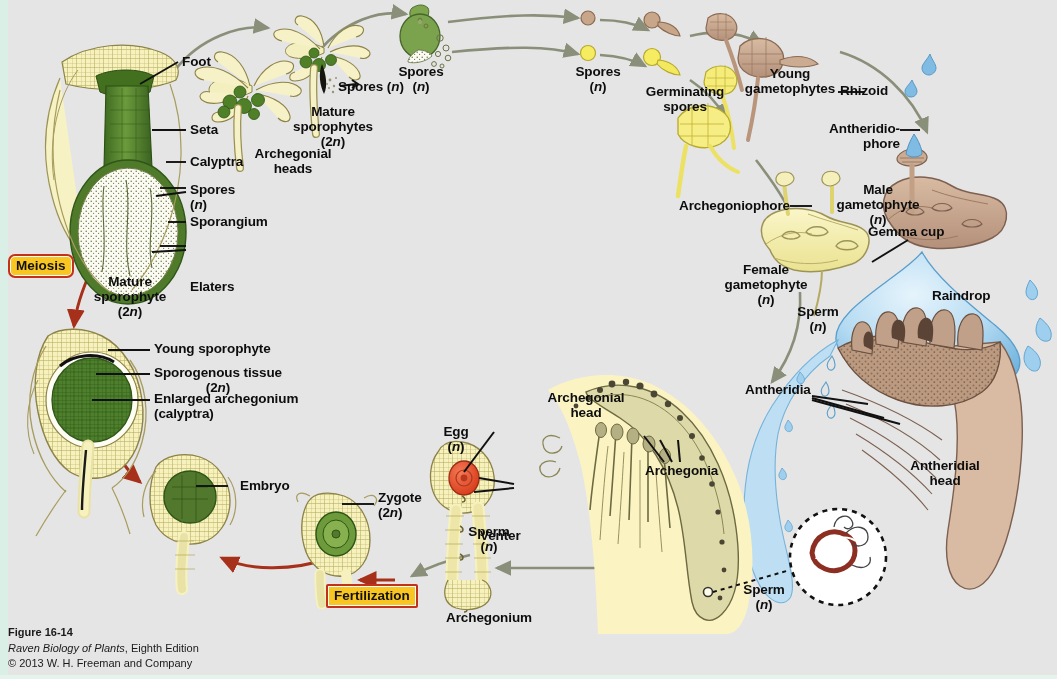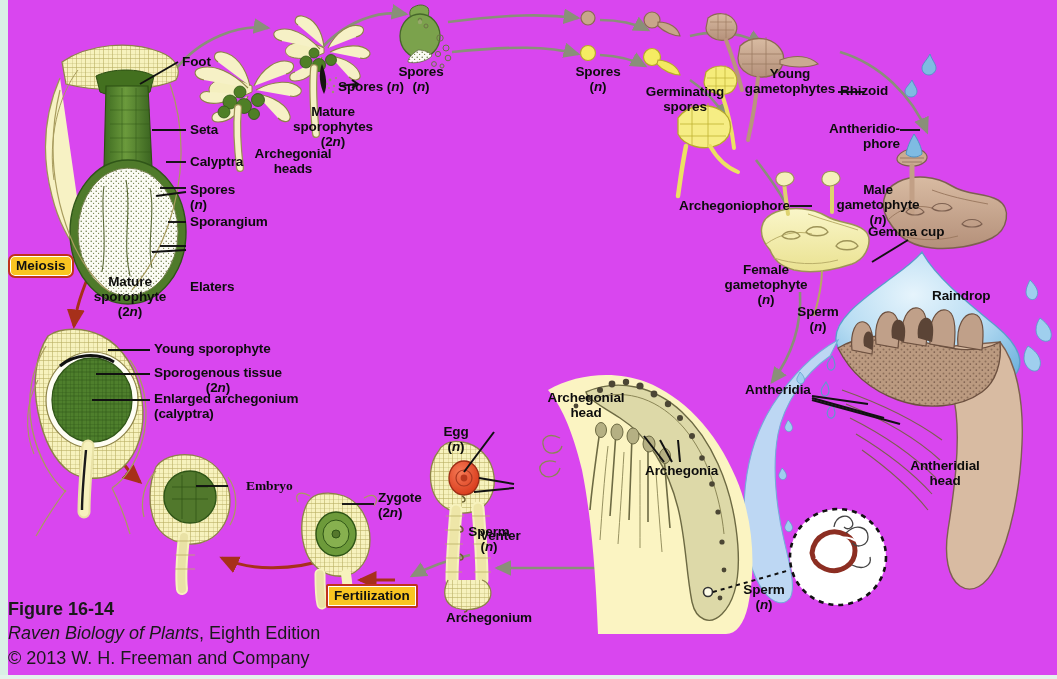--- a/index.html
+++ b/index.html
@@ -4,21 +4,21 @@
 <title>Liverwort Life Cycle — Figure 16-14</title>
 <style>
   html,body{margin:0;padding:0;}
   body{
     width:1057px;height:679px;
     background:#ffffff;
     font-family:"Liberation Sans", sans-serif;
     overflow:hidden;
     position:relative;
   }
-  #figure-root{position:absolute;inset:0;width:1057px;height:679px;background:#d946ef;}
+  #figure-root{position:absolute;inset:0;width:1057px;height:679px;background:#e5e5e5;}
   .edge-strip{position:absolute;top:0;left:0;width:8px;height:679px;background:#daf0e6;}
   .edge-strip-bottom{position:absolute;left:0;bottom:0;width:1057px;height:4px;background:#e4f3ec;}
 
   #art{position:absolute;top:0;left:0;width:1057px;height:679px;}
 
   .lbl{
     position:absolute;
     font-family:"Liberation Sans", sans-serif;
     font-weight:bold;
     color:#0d0d0d;
@@ -45,21 +45,21 @@
     z-index:50;
     white-space:nowrap;
   }
 
   .caption{
     position:absolute;
     left:8px;
     bottom:8px;
     z-index:60;
     color:#1a1a1a;
-    font-size:18px;
+    font-size:11px;
     line-height:1.38;
   }
   .caption .t1{font-weight:bold;}
   .caption .t2 em{font-style:italic;}
 </style>
 </head>
 <body>
 
 <div id="figure-root">
 
@@ -576,21 +576,21 @@
   <div class="lbl" style="left:745px;top:382px;">Antheridia</div>
   <div class="lbl c" style="left:945px;top:458px;">Antheridial<br>head</div>
   <div class="lbl c" style="left:586px;top:390px;">Archegonial<br>head</div>
   <div class="lbl" style="left:645px;top:463px;">Archegonia</div>
   <div class="lbl c" style="left:764px;top:582px;">Sperm<br>(<i>n</i>)</div>
 
   <div class="lbl" style="left:154px;top:341px;">Young sporophyte</div>
   <div class="lbl" style="left:154px;top:365px;text-align:center;">Sporogenous tissue<br>(2<i>n</i>)</div>
   <div class="lbl" style="left:154px;top:391px;">Enlarged archegonium<br>(calyptra)</div>
 
-  <div class="lbl" style="left:246px;top:478px;font-family:Liberation Serif, serif;">Embryo</div>
+  <div class="lbl" style="left:240px;top:478px;">Embryo</div>
   <div class="lbl" style="left:378px;top:490px;">Zygote<br>(2<i>n</i>)</div>
   <div class="lbl c" style="left:456px;top:424px;">Egg<br>(<i>n</i>)</div>
   <div class="lbl" style="left:480px;top:483px;margin-top:45px;">Venter</div>
   <div class="lbl c" style="left:489px;top:524px;">Sperm<br>(<i>n</i>)</div>
   <div class="lbl c" style="left:489px;top:598px;margin-top:12px;">Archegonium</div>
 
   <div class="phasebox" style="left:8px;top:254px;border-radius:7px;">Meiosis</div>
   <div class="phasebox" style="left:326px;top:584px;">Fertilization</div>
 
   <div class="caption">

